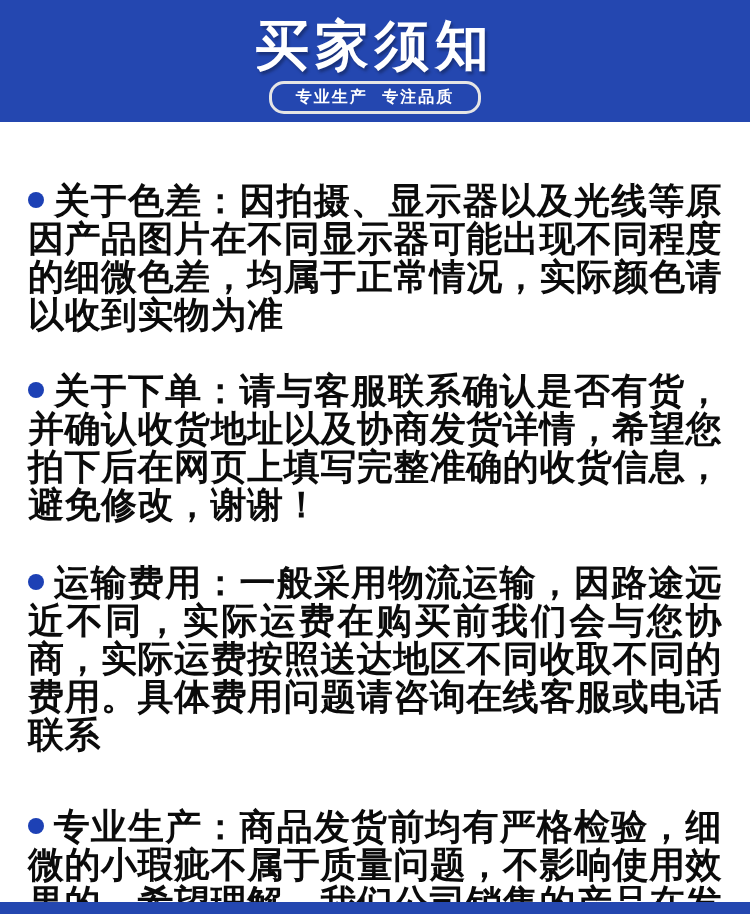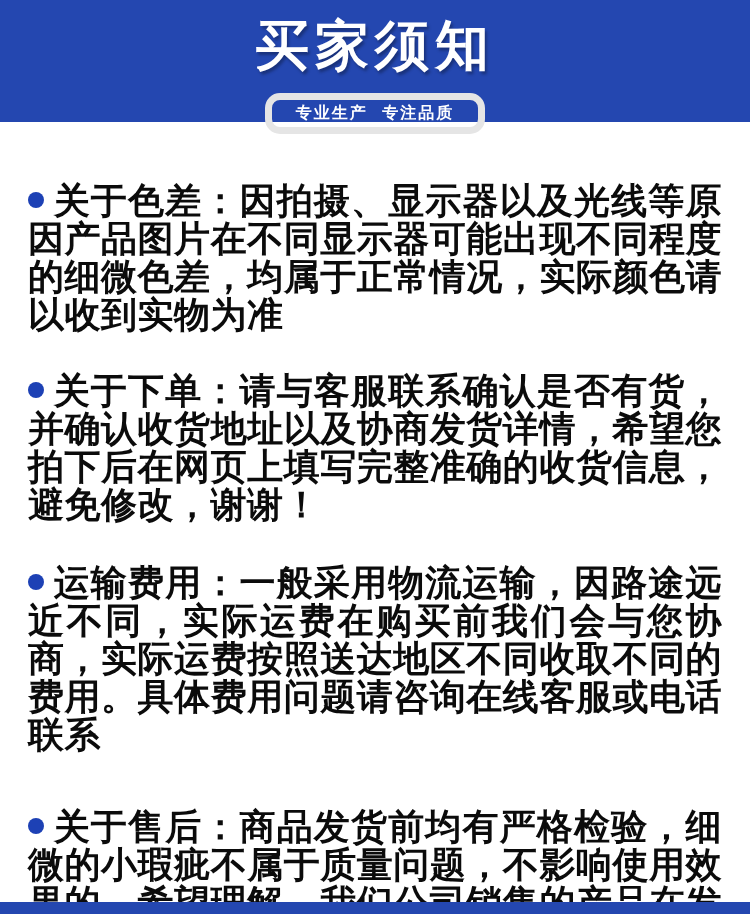--- a/index.html
+++ b/index.html
@@ -15,34 +15,33 @@
 
   
   .header {
     height: 122px;
     background: var(--accent, #2447b0);
     display: flex;
     flex-direction: column;
     align-items: center;
     box-sizing: border-box;
     padding-top: 16px;
-    gap: 12px;
   }
   .title {
     color: #ffffff;
     font-size: 54px;
     line-height: 58px;
     font-weight: 700;
     letter-spacing: 6px;
     text-shadow: 2px 3px 3px rgba(0,0,0,0.30);
     white-space: nowrap;
   }
   .badge {
     margin-top: 7px;
-    border: 7px solid #e5e5e5;
+    border: 3px solid #e5e5e5;
     border-radius: 15px;
     padding: 3px 24px;
     color: #ffffff;
     font-size: 16px;
     font-weight: 700;
     letter-spacing: 2px;
     word-spacing: 8px;
     white-space: nowrap;
   }
 
@@ -103,20 +102,20 @@
     <p class="notice gap-small">
       <span class="bullet"></span><span>关于下单：</span><span>请与客服联系确认是否有货，并确认收货地址以及协商发货详情，希望您拍下后在网页上填写完整准确的收货信息，避免修改，谢谢！</span>
     </p>
 
 
     <p class="notice gap-big">
       <span class="bullet"></span><span>运输费用：</span><span>一般采用物流运输，因路途远近不同，实际运费在购买前我们会与您协商，实际运费按照送达地区不同收取不同的费用。具体费用问题请咨询在线客服或电话联系</span>
     </p>
 
     <p class="notice">
-      <span class="bullet"></span><span>关于售后：</span><span>商品发货前均有严格检验，细微的小瑕疵不属于质量问题，不影响使用效果的，希望理解。我们公司销售的产品在发货前均经过严格的质检流程，确保产品品质，请您在收货前仔细检查，如有问题，请及时与我们联系</span><span class="suffix">。</span>
+      <span class="bullet"></span><span>专业生产：</span><span>商品发货前均有严格检验，细微的小瑕疵不属于质量问题，不影响使用效果的，希望理解。我们公司销售的产品在发货前均经过严格的质检流程，确保产品品质，请您在收货前仔细检查，如有问题，请及时与我们联系</span><span class="suffix">。</span>
     </p>
 
   </div>
 
   <div class="footer-bar"></div>
 
 </div>
 
 </body></html>

